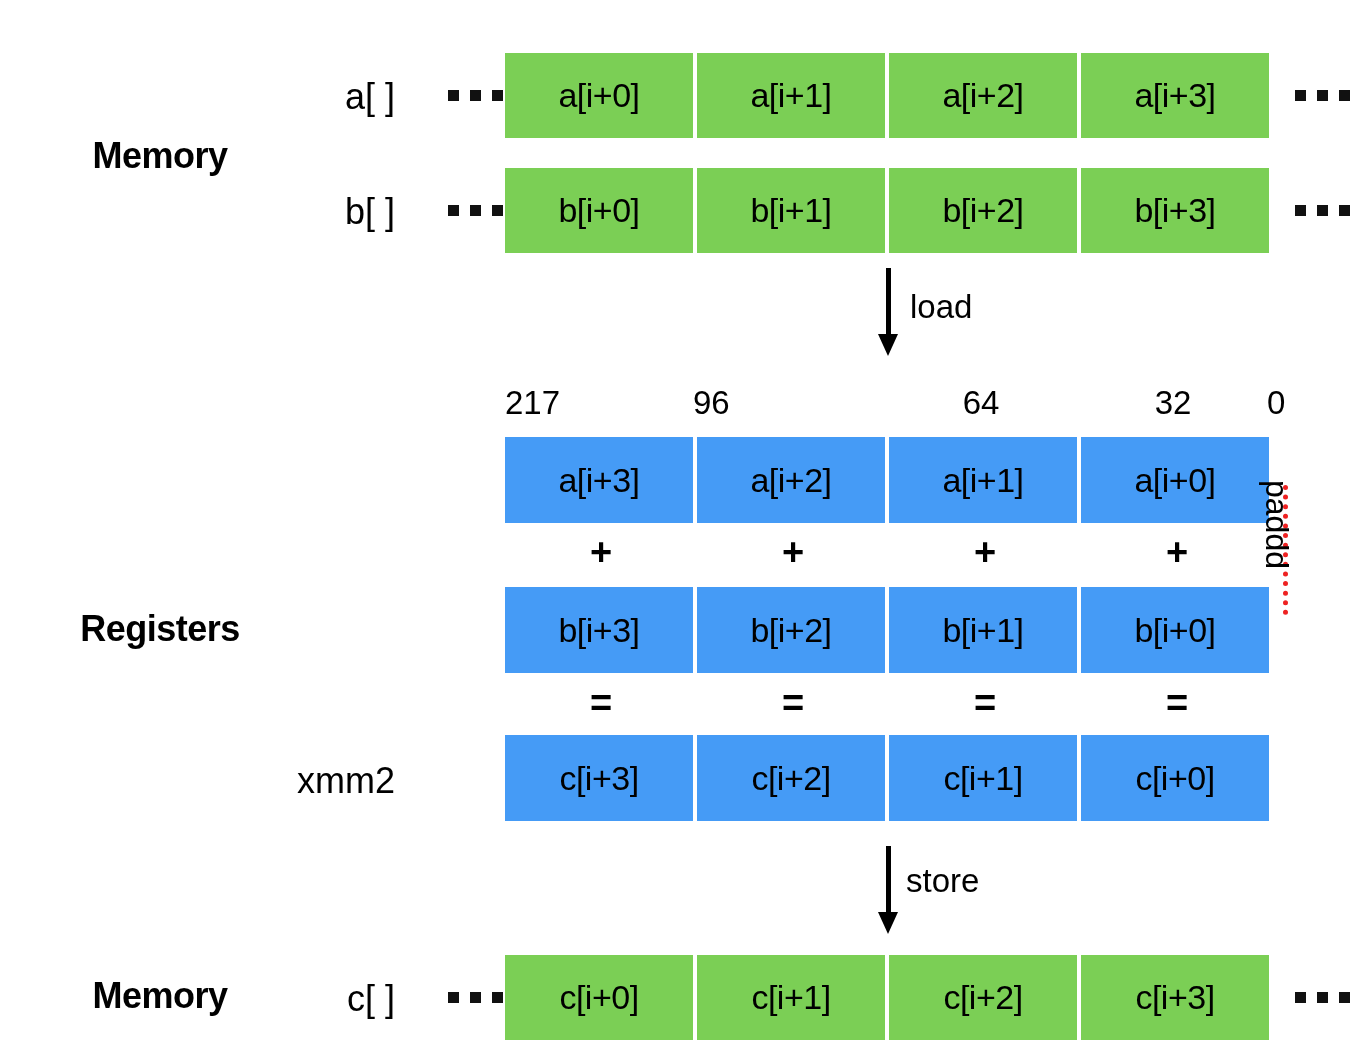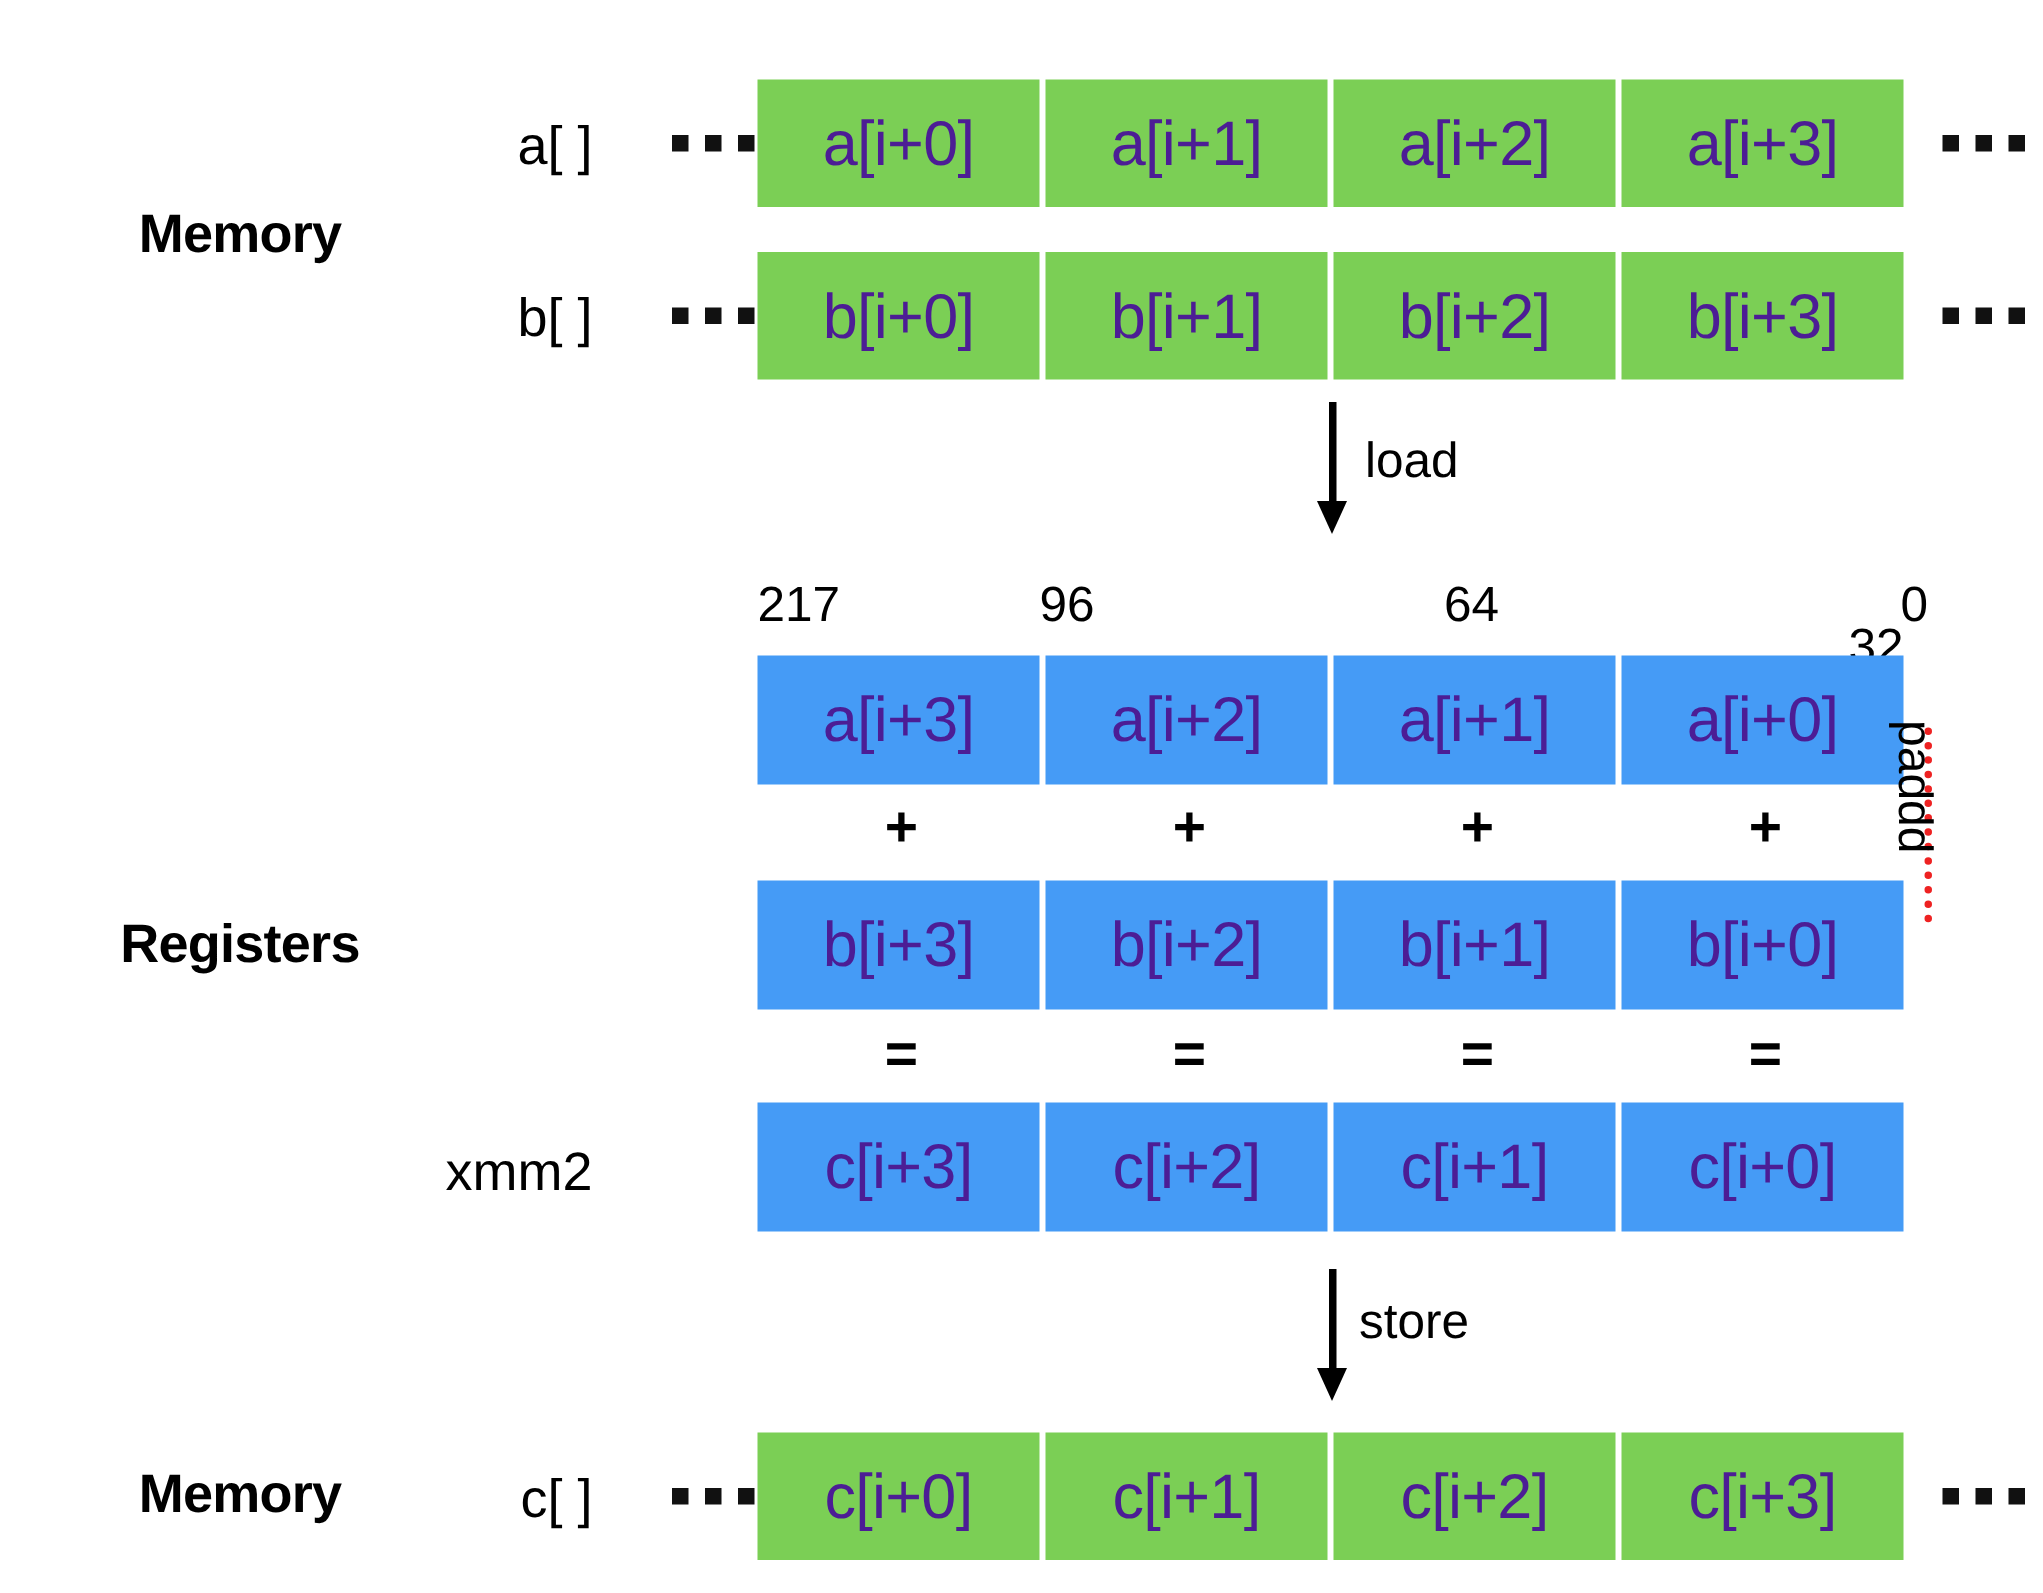--- a/index.html
+++ b/index.html
@@ -53,22 +53,22 @@
   
   .lane-row {
     position: absolute;
     display: flex;
     gap: 4px;
   }
   .cell {
     display: flex;
     align-items: center;
     justify-content: center;
-    color: #4c1d95;
-    font-size: 42px;
+    color: #000000;
+    font-size: 34px;
     letter-spacing: -0.5px;
     white-space: nowrap;
   }
   .cell.green { background: #7bcf55; }
   .cell.blue  { background: #459bf6; }
 
   
   .bitruler {
     position: absolute;
     display: flex;
@@ -181,21 +181,21 @@
   <div class="arrow" style="left:886px; top:268px; height:88px;">
     <div class="shaft" style="height:68px;"></div>
     <div class="head" style="top:66px;"></div>
   </div>
   <div class="arrow-label" style="left:910px; top:288px;">load</div>
 
   <div class="bitruler" style="left:505px; top:384px; width:768px;">
     <div class="tick" style="width:188px; text-align:left; padding-left:-0px;">217</div>
     <div class="tick" style="width:192px; text-align:left;">96</div>
     <div class="tick" style="width:192px; text-align:center;">64</div>
-    <div class="tick" style="width:192px; text-align:right;margin-top:28px;">32</div>
+    <div class="tick" style="width:192px; text-align:center;">32</div>
     <div class="tick" style="width:0px; text-align:right; margin-left:-2px;">0</div>
   </div>
 
   <div class="group-label" style="left:35px; top:608px; width:250px; text-align:center;">Registers</div>
 
   <div class="lane-row" style="left:505px; top:437px;">
     <div class="cell blue" style="width:188px; height:86px;">a[i+3]</div>
     <div class="cell blue" style="width:188px; height:86px;">a[i+2]</div>
     <div class="cell blue" style="width:188px; height:86px;">a[i+1]</div>
     <div class="cell blue" style="width:188px; height:86px;">a[i+0]</div>

